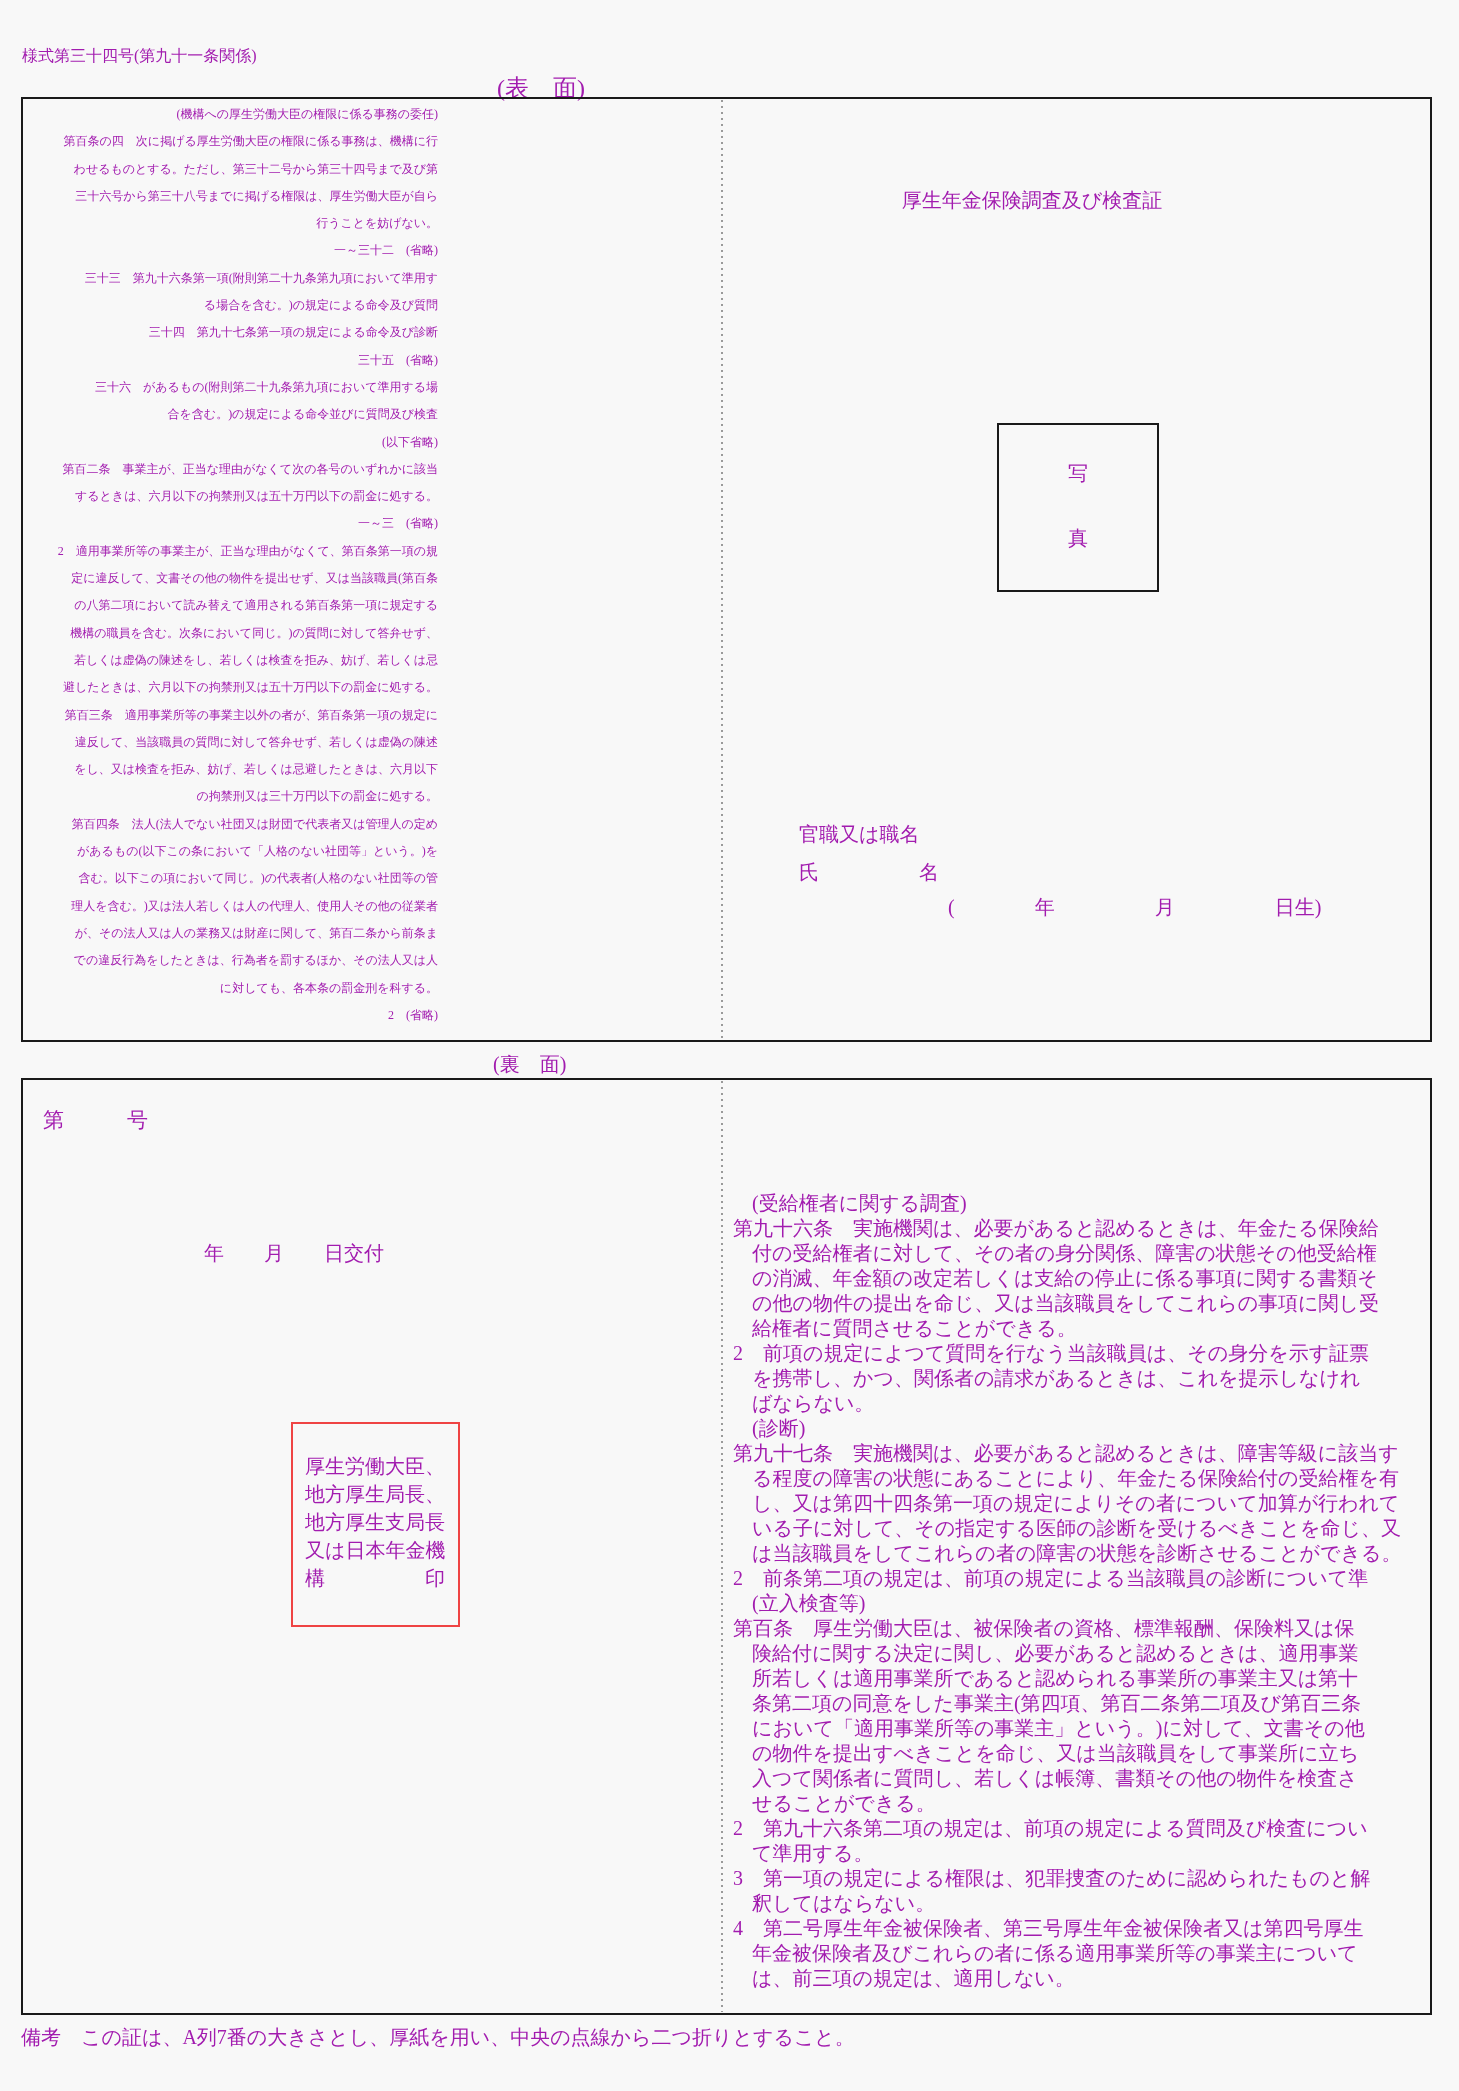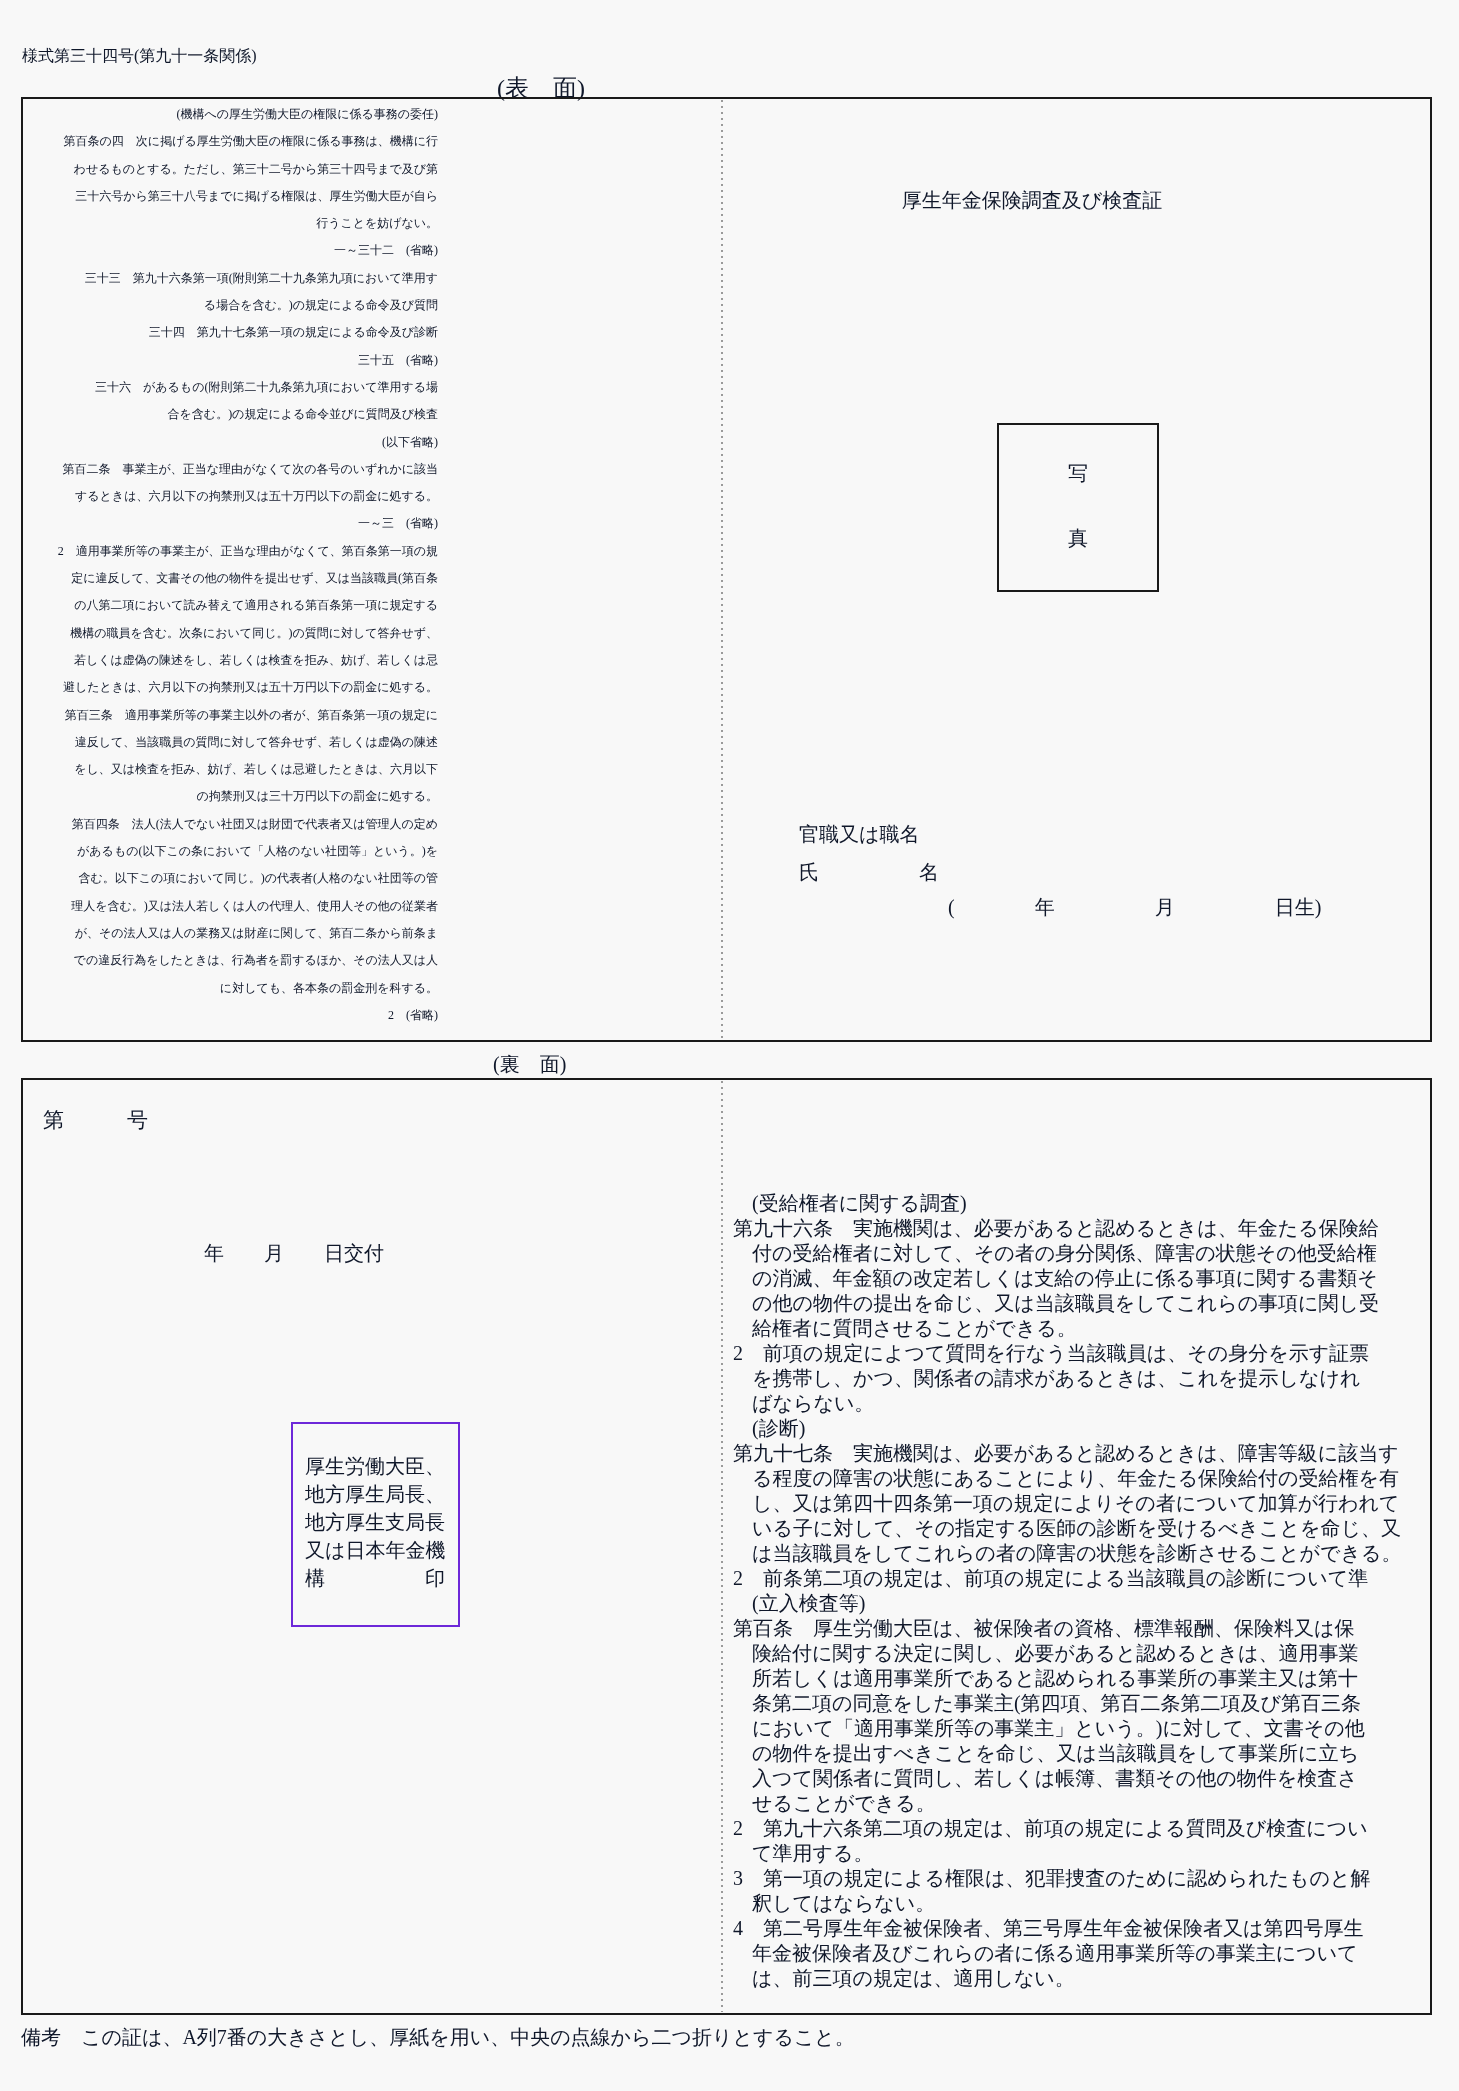--- a/index.html
+++ b/index.html
@@ -1,18 +1,18 @@
 <!DOCTYPE html>
 <html><head>
 <meta charset="utf-8">
 <style>
   html,body{margin:0;padding:0;background:#f8f8f8;}
   #page{
     position:relative; width:1459px; height:2091px;
-    background:#f8f8f8; color:#0f172a;
+    background:#f8f8f8; color:#a21caf;
     font-family:"Liberation Serif","DejaVu Serif",serif;
     overflow:hidden;
   }
   .abs{position:absolute;}
   #form-number{left:22px; top:46px; font-size:16px; white-space:pre;}
   #front-side-label{left:497px; top:72px; font-size:24px; white-space:pre;}
   #back-side-label{left:493px; top:1051px; font-size:20px; white-space:pre;}
 
   .outer-box{border:2px solid #1a1a1a; box-sizing:border-box; background:transparent;}
   #front-box{left:21px; top:97px; width:1411px; height:945px;}
@@ -50,21 +50,21 @@
 
   #official-title-label{left:799px; top:821px; font-size:20px; white-space:pre;}
   #name-label{left:799px; top:859px; font-size:20px; white-space:pre;}
   #birth-date-line{left:948px; top:894px; font-size:20px; white-space:pre;}
 
   #certificate-number-line{left:43px; top:1106px; font-size:21px; white-space:pre;}
   #issue-date-line{left:204px; top:1220px; font-size:20px; white-space:pre;margin-top:20px;}
 
   #stamp-box{
     left:291px; top:1422px; width:169px; height:205px;
-    border:2px solid #6d28d9; box-sizing:border-box;
+    border:2px solid #ef4444; box-sizing:border-box;
     padding:28px 0 0 12px; font-size:20px; line-height:28px;
   }
   #stamp-box .ln{white-space:pre;}
 
   #remarks-note{left:21px; top:2024px; font-size:20px; white-space:pre;}
 </style>
 </head>
 <body>
 
 <div id="page">

